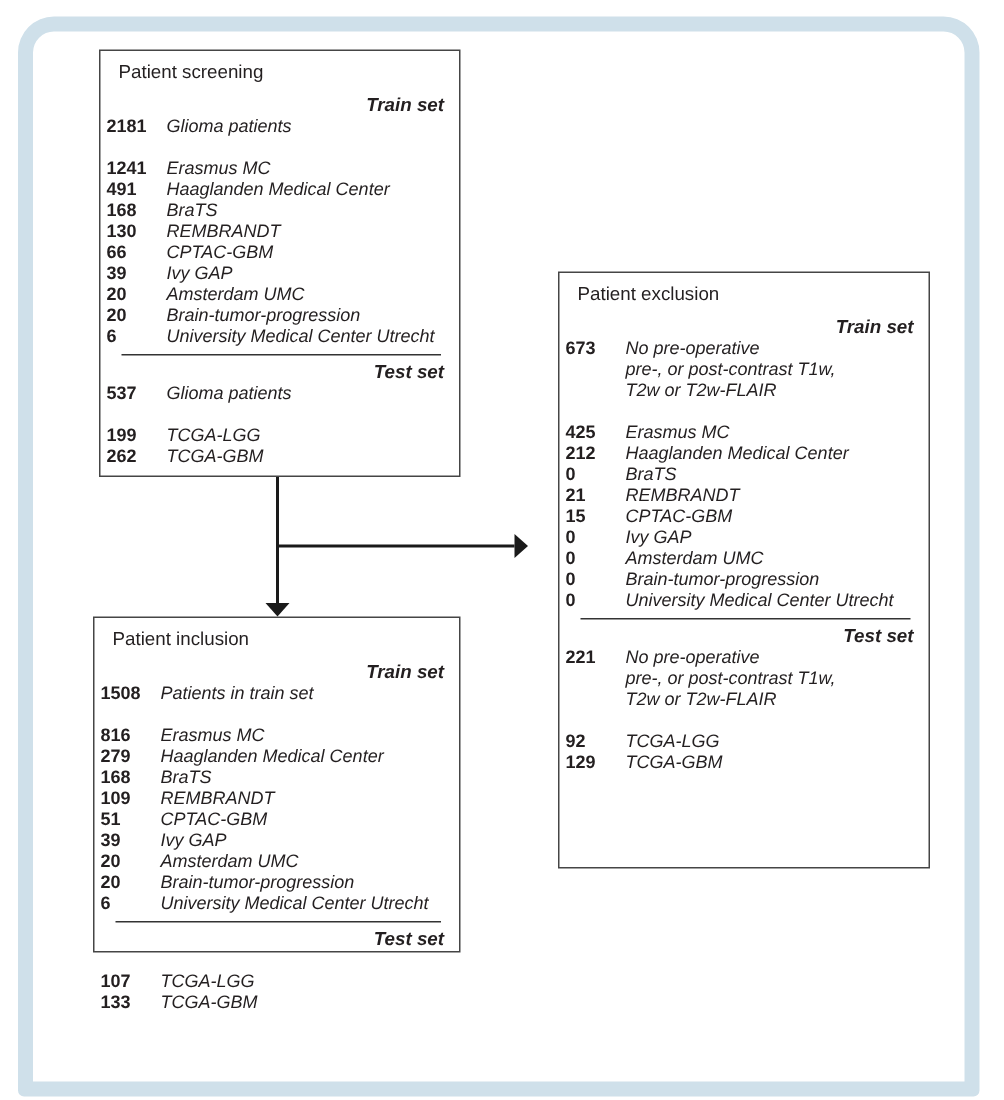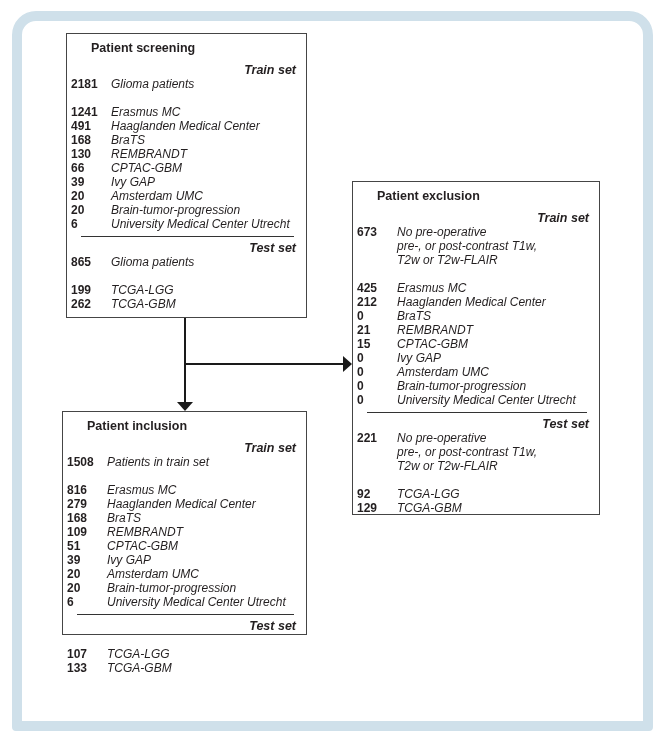--- a/index.html
+++ b/index.html
@@ -21,25 +21,25 @@
     border:10px solid var(--frame-color);
     border-radius:24px 24px 4px 4px;
   }
   .box{
     position:absolute;background:var(--bg);
     border:1.5px solid var(--box-border);
     box-sizing:border-box;
     padding:7px 10px 0 4px;
   }
   .box-screening{left:66px;top:33px;width:241px;height:285px;}
-  .box-exclusion{left:352px;top:181px;width:248px;height:334px;}
+  .box-exclusion{left:372px;top:181px;width:248px;height:398px;}
   .box-inclusion{left:62px;top:411px;width:245px;height:224px;}
   .box-title{
-    font-weight:bold;font-size:12.5px;line-height:14px;
-    margin-left:20px;margin-bottom:8px;
+    font-weight:normal;font-size:12.5px;line-height:14px;
+    margin-left:8px;margin-bottom:8px;
   }
   .sec-header{
     font-weight:bold;font-style:italic;font-size:12.5px;line-height:14px;
     margin-left:8px;
     text-align:right;
   }
   .row{display:flex;font-size:12px;line-height:14px;}
   .num{width:30px;flex:none;font-weight:bold;}
   .lbl{margin-left:10px;font-style:italic;}
   .spacer{height:14px;}
@@ -129,21 +129,21 @@
       </div>
       <div class="row">
         <div class="num">6</div>
         <div class="lbl">
           <div>University Medical Center Utrecht</div>
         </div>
       </div>
       <div class="divider"></div>
       <div class="sec-header">Test set</div>
       <div class="row">
-        <div class="num">865</div>
+        <div class="num">537</div>
         <div class="lbl">
           <div>Glioma patients</div>
         </div>
       </div>
       <div class="spacer"></div>
       <div class="row">
         <div class="num">199</div>
         <div class="lbl">
           <div>TCGA-LGG</div>
         </div>

